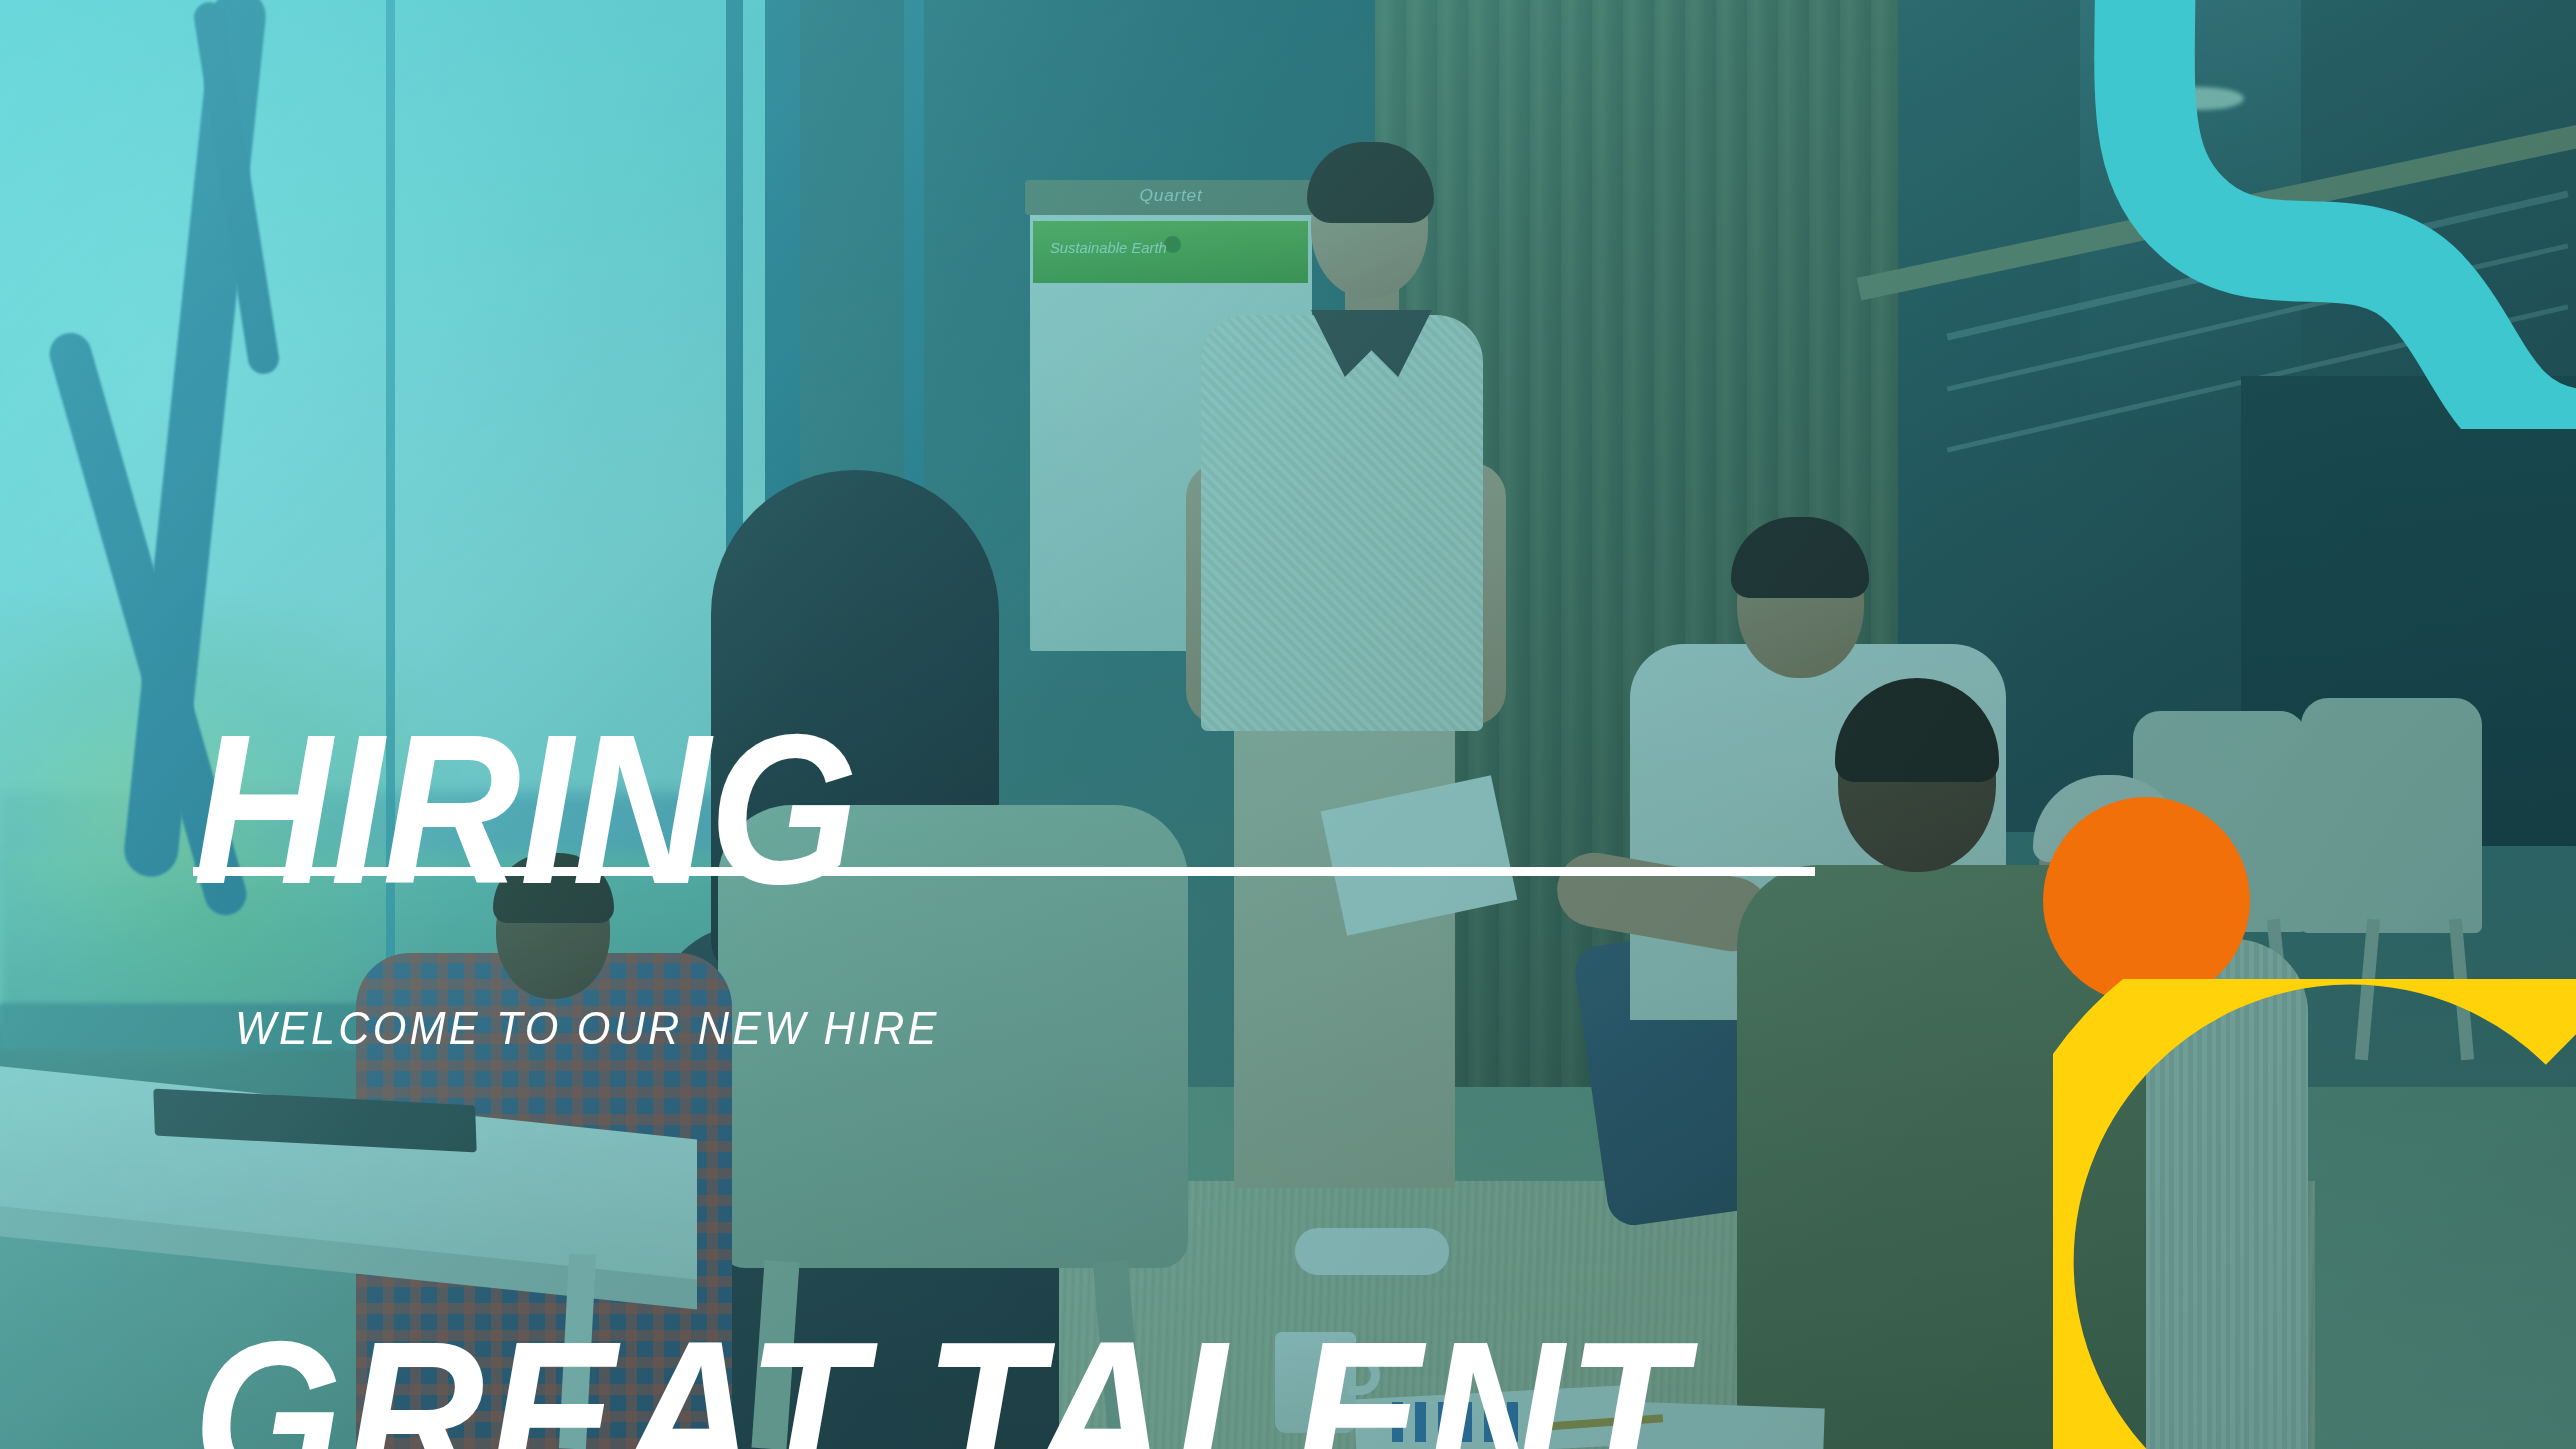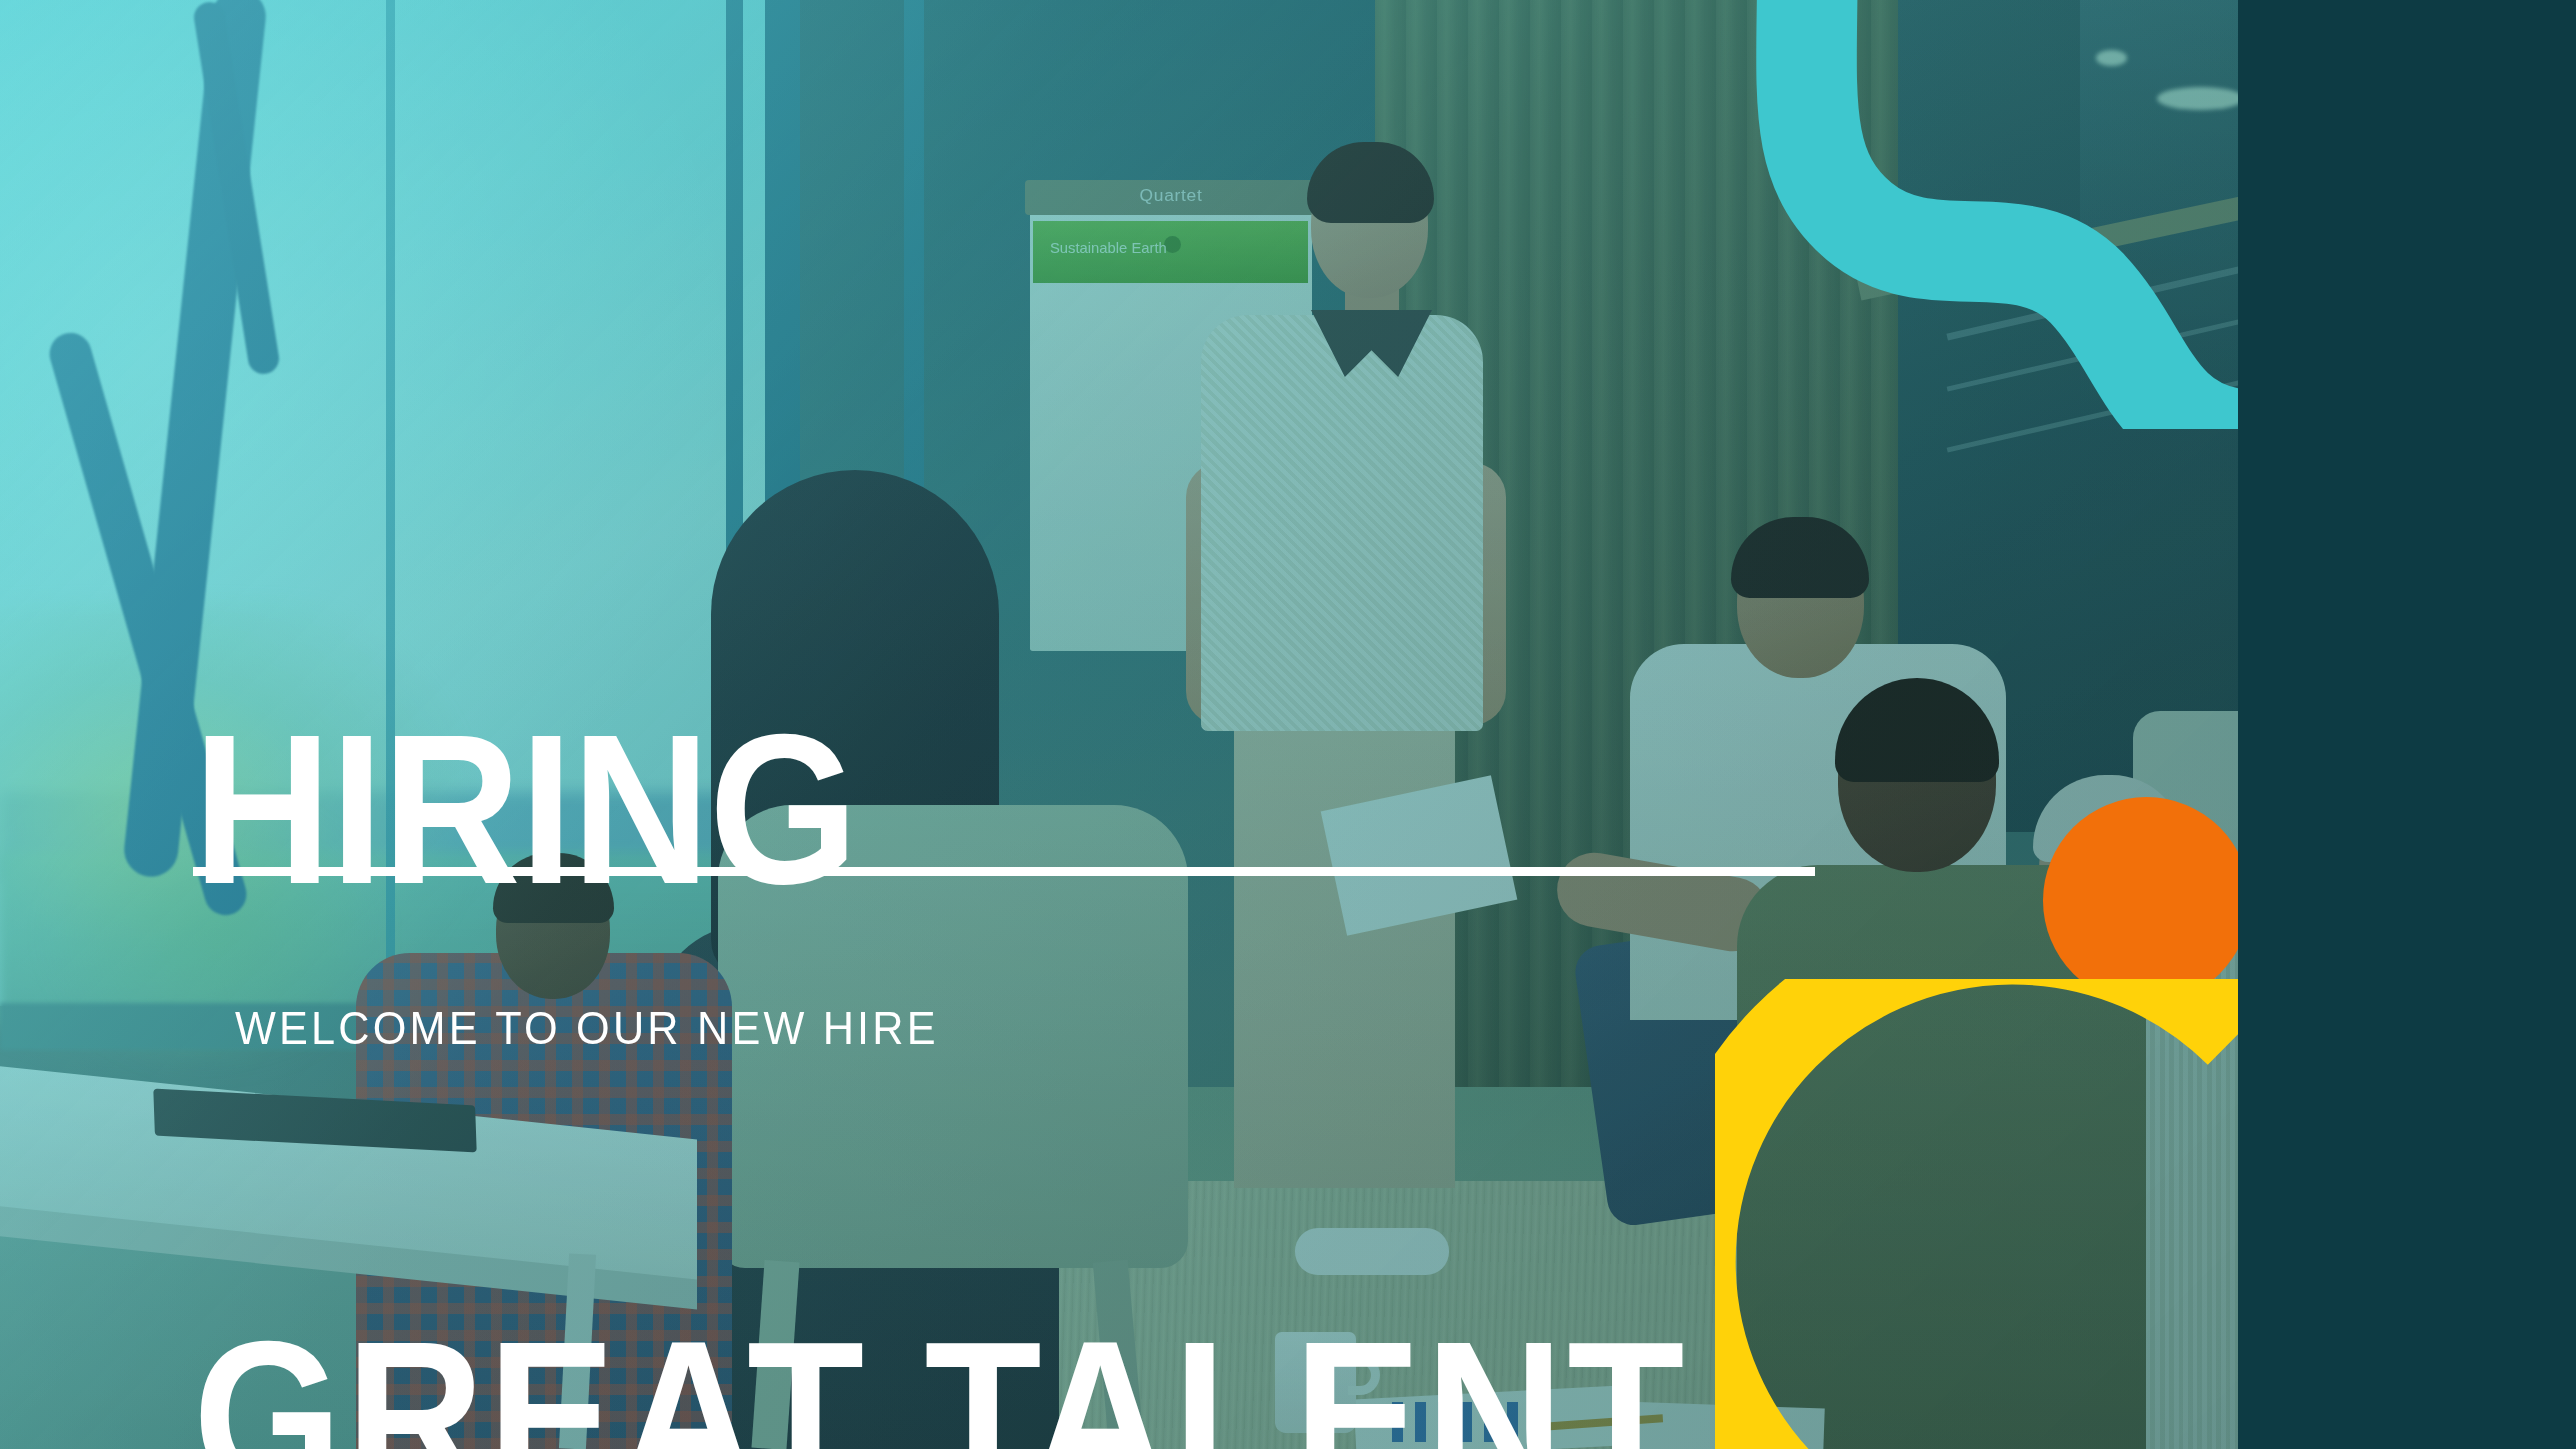--- a/index.html
+++ b/index.html
@@ -1,23 +1,24 @@
 <!DOCTYPE html>
 <html style="font-size:10.7px"><head>
 <meta charset="utf-8">
 <style>
   html,body{margin:0;padding:0;background:#0d3b44;}
   *{box-sizing:border-box;}
 
   .poster{
     position:relative;
-    width:2238px;height:1449px;
+    width:2576px;height:1449px;
     overflow:hidden;
     font-family:"Liberation Sans", sans-serif;
     background:#2a7d86;
+    font-style:italic;
   }
 
   
   .photo{position:absolute;inset:0;overflow:hidden;}
 
   
   .room-bg{position:absolute;inset:0;
     background:
       linear-gradient(180deg,#2d6a74 0%,#3d7b80 40%,#527f7c 70%,#5d8478 100%);}
 

